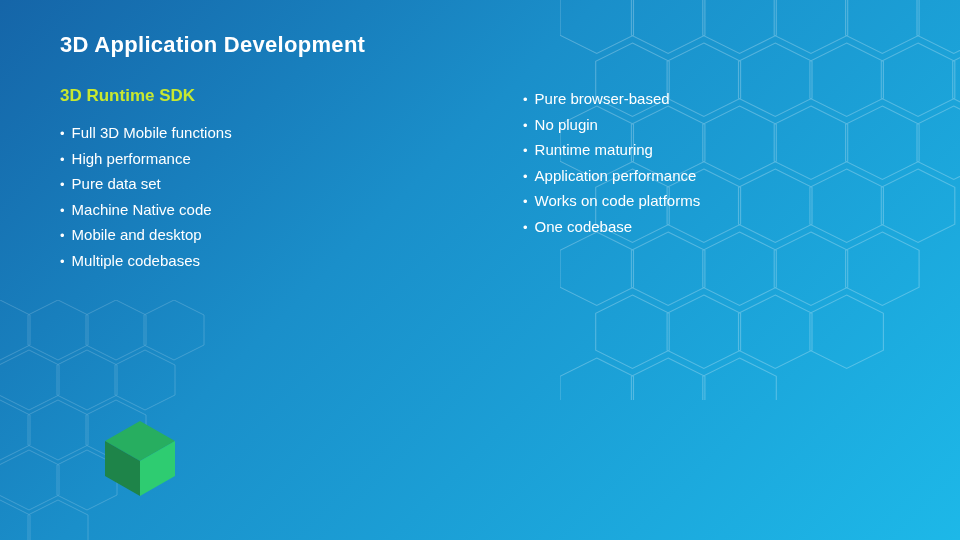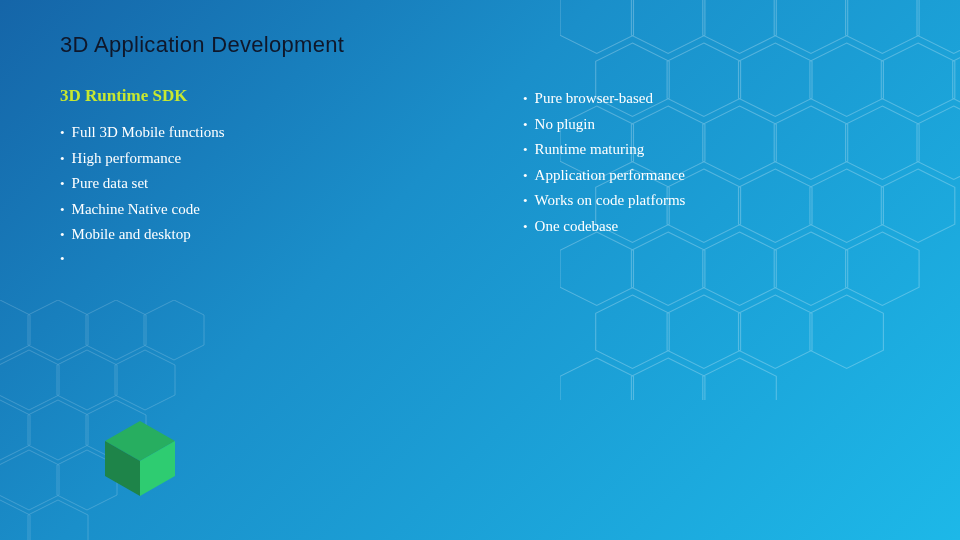--- a/index.html
+++ b/index.html
@@ -48,30 +48,29 @@
 
     .content {
       position: relative;
       z-index: 2;
       padding: 32px 60px 20px 60px;
       height: 100%;
     }
 
     .page-title {
       font-size: 22px;
-      font-weight: 400;
-      color: #0f172a;
+      font-weight: 700;
+      color: #ffffff;
       margin-bottom: 28px;
       letter-spacing: 0.3px;
     }
 
     .columns {
       display: flex;
       gap: 86px;
-      font-family: Liberation Serif, serif;
     }
 
     .column {
       flex: 1;
     }
 
     .column-title {
       font-size: 17px;
       font-weight: 700;
       color: #c8e830;
@@ -208,20 +207,21 @@
         <li>
             <span class="bullet-dot">•</span>
             <span>Machine Native code</span>
           </li>
         <li>
             <span class="bullet-dot">•</span>
             <span>Mobile and desktop</span>
           </li>
         <li>
             <span class="bullet-dot">•</span>
+            <span>Multiple codebases</span>
           </li>
       </ul>
     </div>
 
     <div class="column">
       <ul class="bullet-list">
         <li>
             <span class="bullet-dot">•</span>
             <span>Pure browser-based</span>
           </li>

